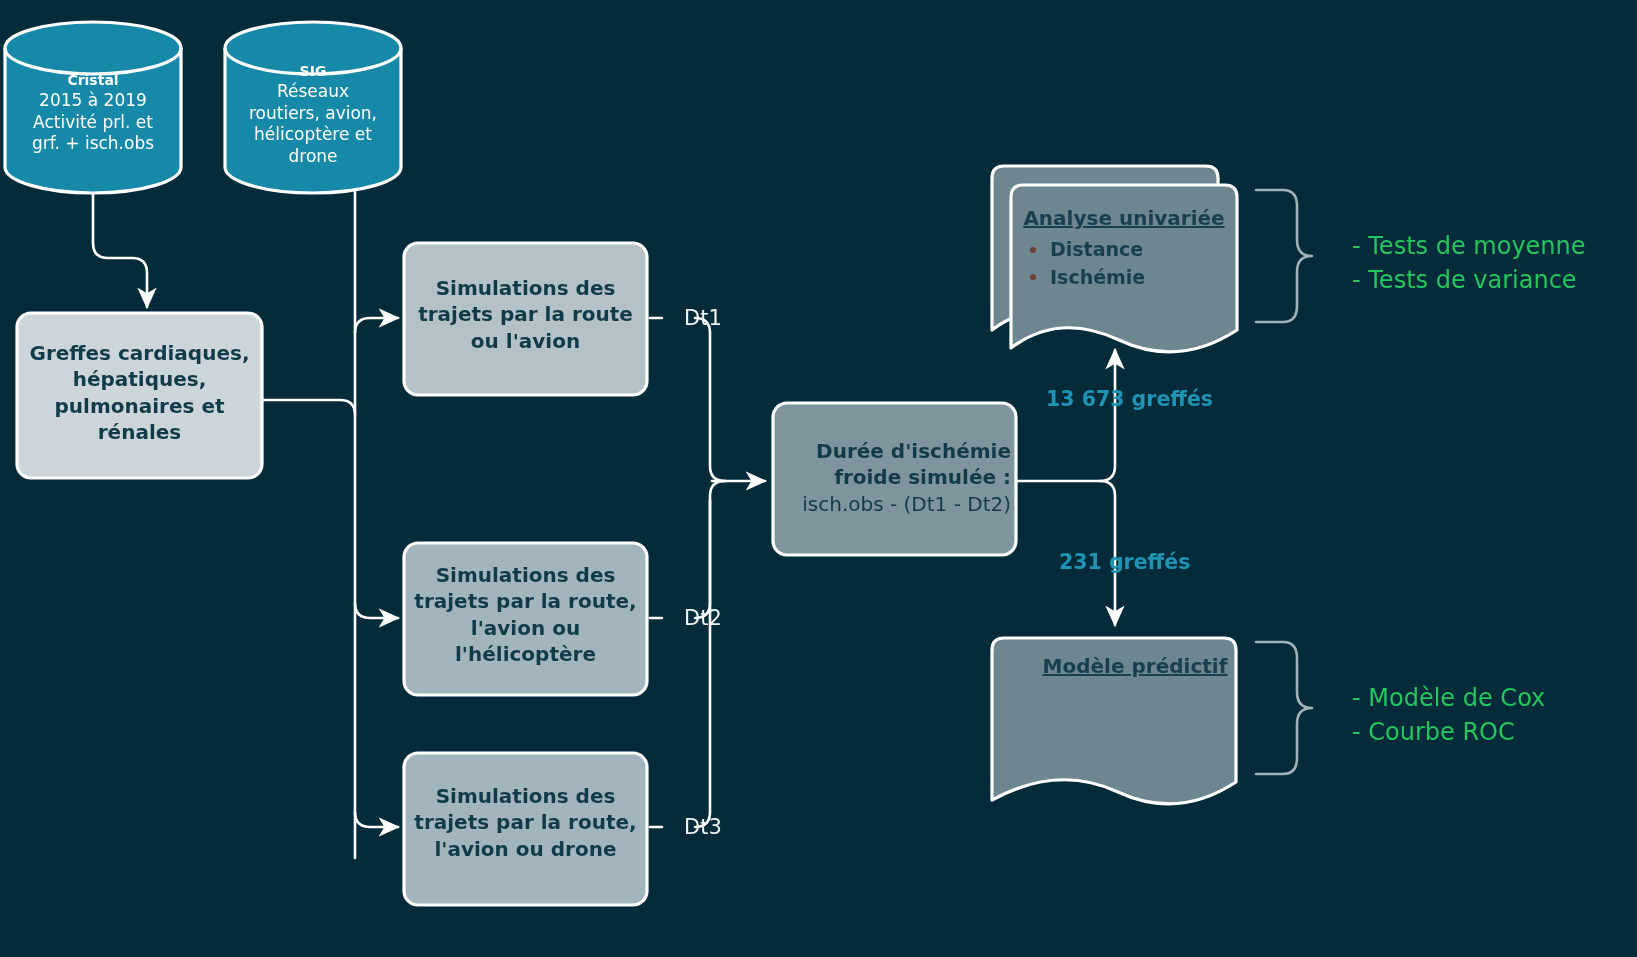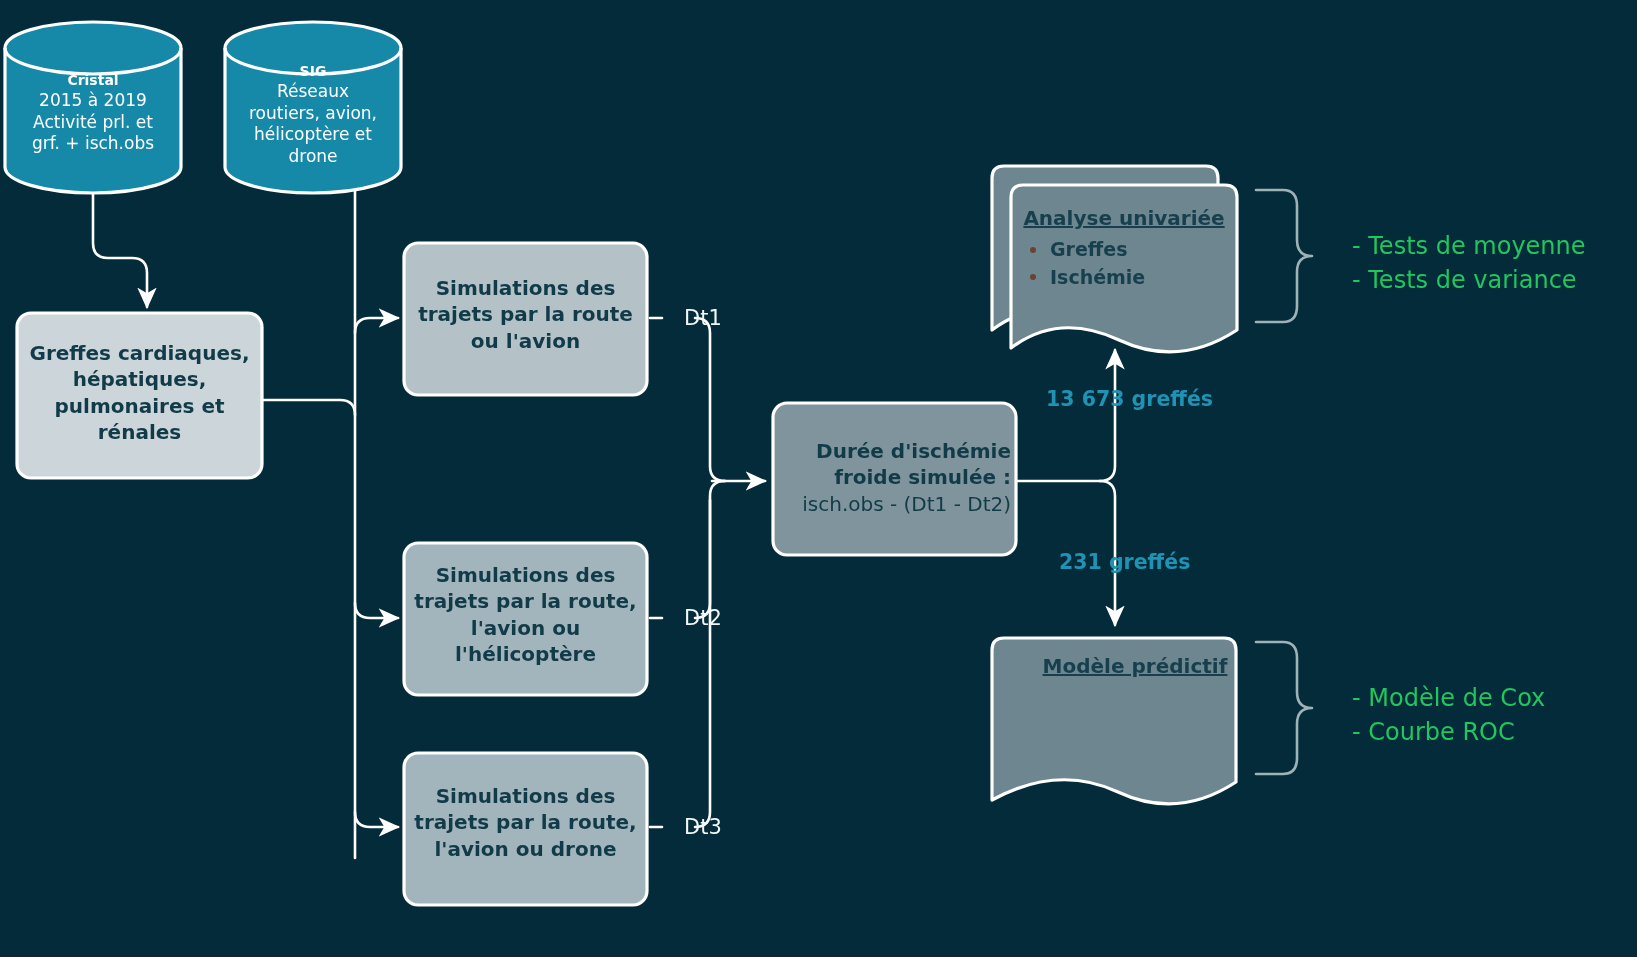--- a/index.html
+++ b/index.html
@@ -223,21 +223,21 @@
 
   <div class="txt box-text" style="left:778px; top:438px; width:233px;text-align:right;">
     <div>Durée d'ischémie</div>
     <div>froide simulée :</div>
     <div class="sub">isch.obs - (Dt1 - Dt2)</div>
   </div>
 
   <div class="txt" style="left:1016px; top:205px; width:216px;">
     <div class="doc-title">Analyse univariée</div>
     <ul class="doc-list">
-      <li><span class="bullet"></span><span>Greffes</span></li>
+      <li><span class="bullet"></span><span>Distance</span></li>
       <li><span class="bullet"></span><span>Ischémie</span></li>
     </ul>
   </div>
 
   <div class="txt" style="left:1027px; top:653px; width:216px;">
     <div class="doc-title">Modèle prédictif</div>
   </div>
 
   <div class="txt count-label" style="left:1046px; top:387px;">13 673 greffés</div>
   <div class="txt count-label" style="left:1059px; top:550px;">231 greffés</div>

